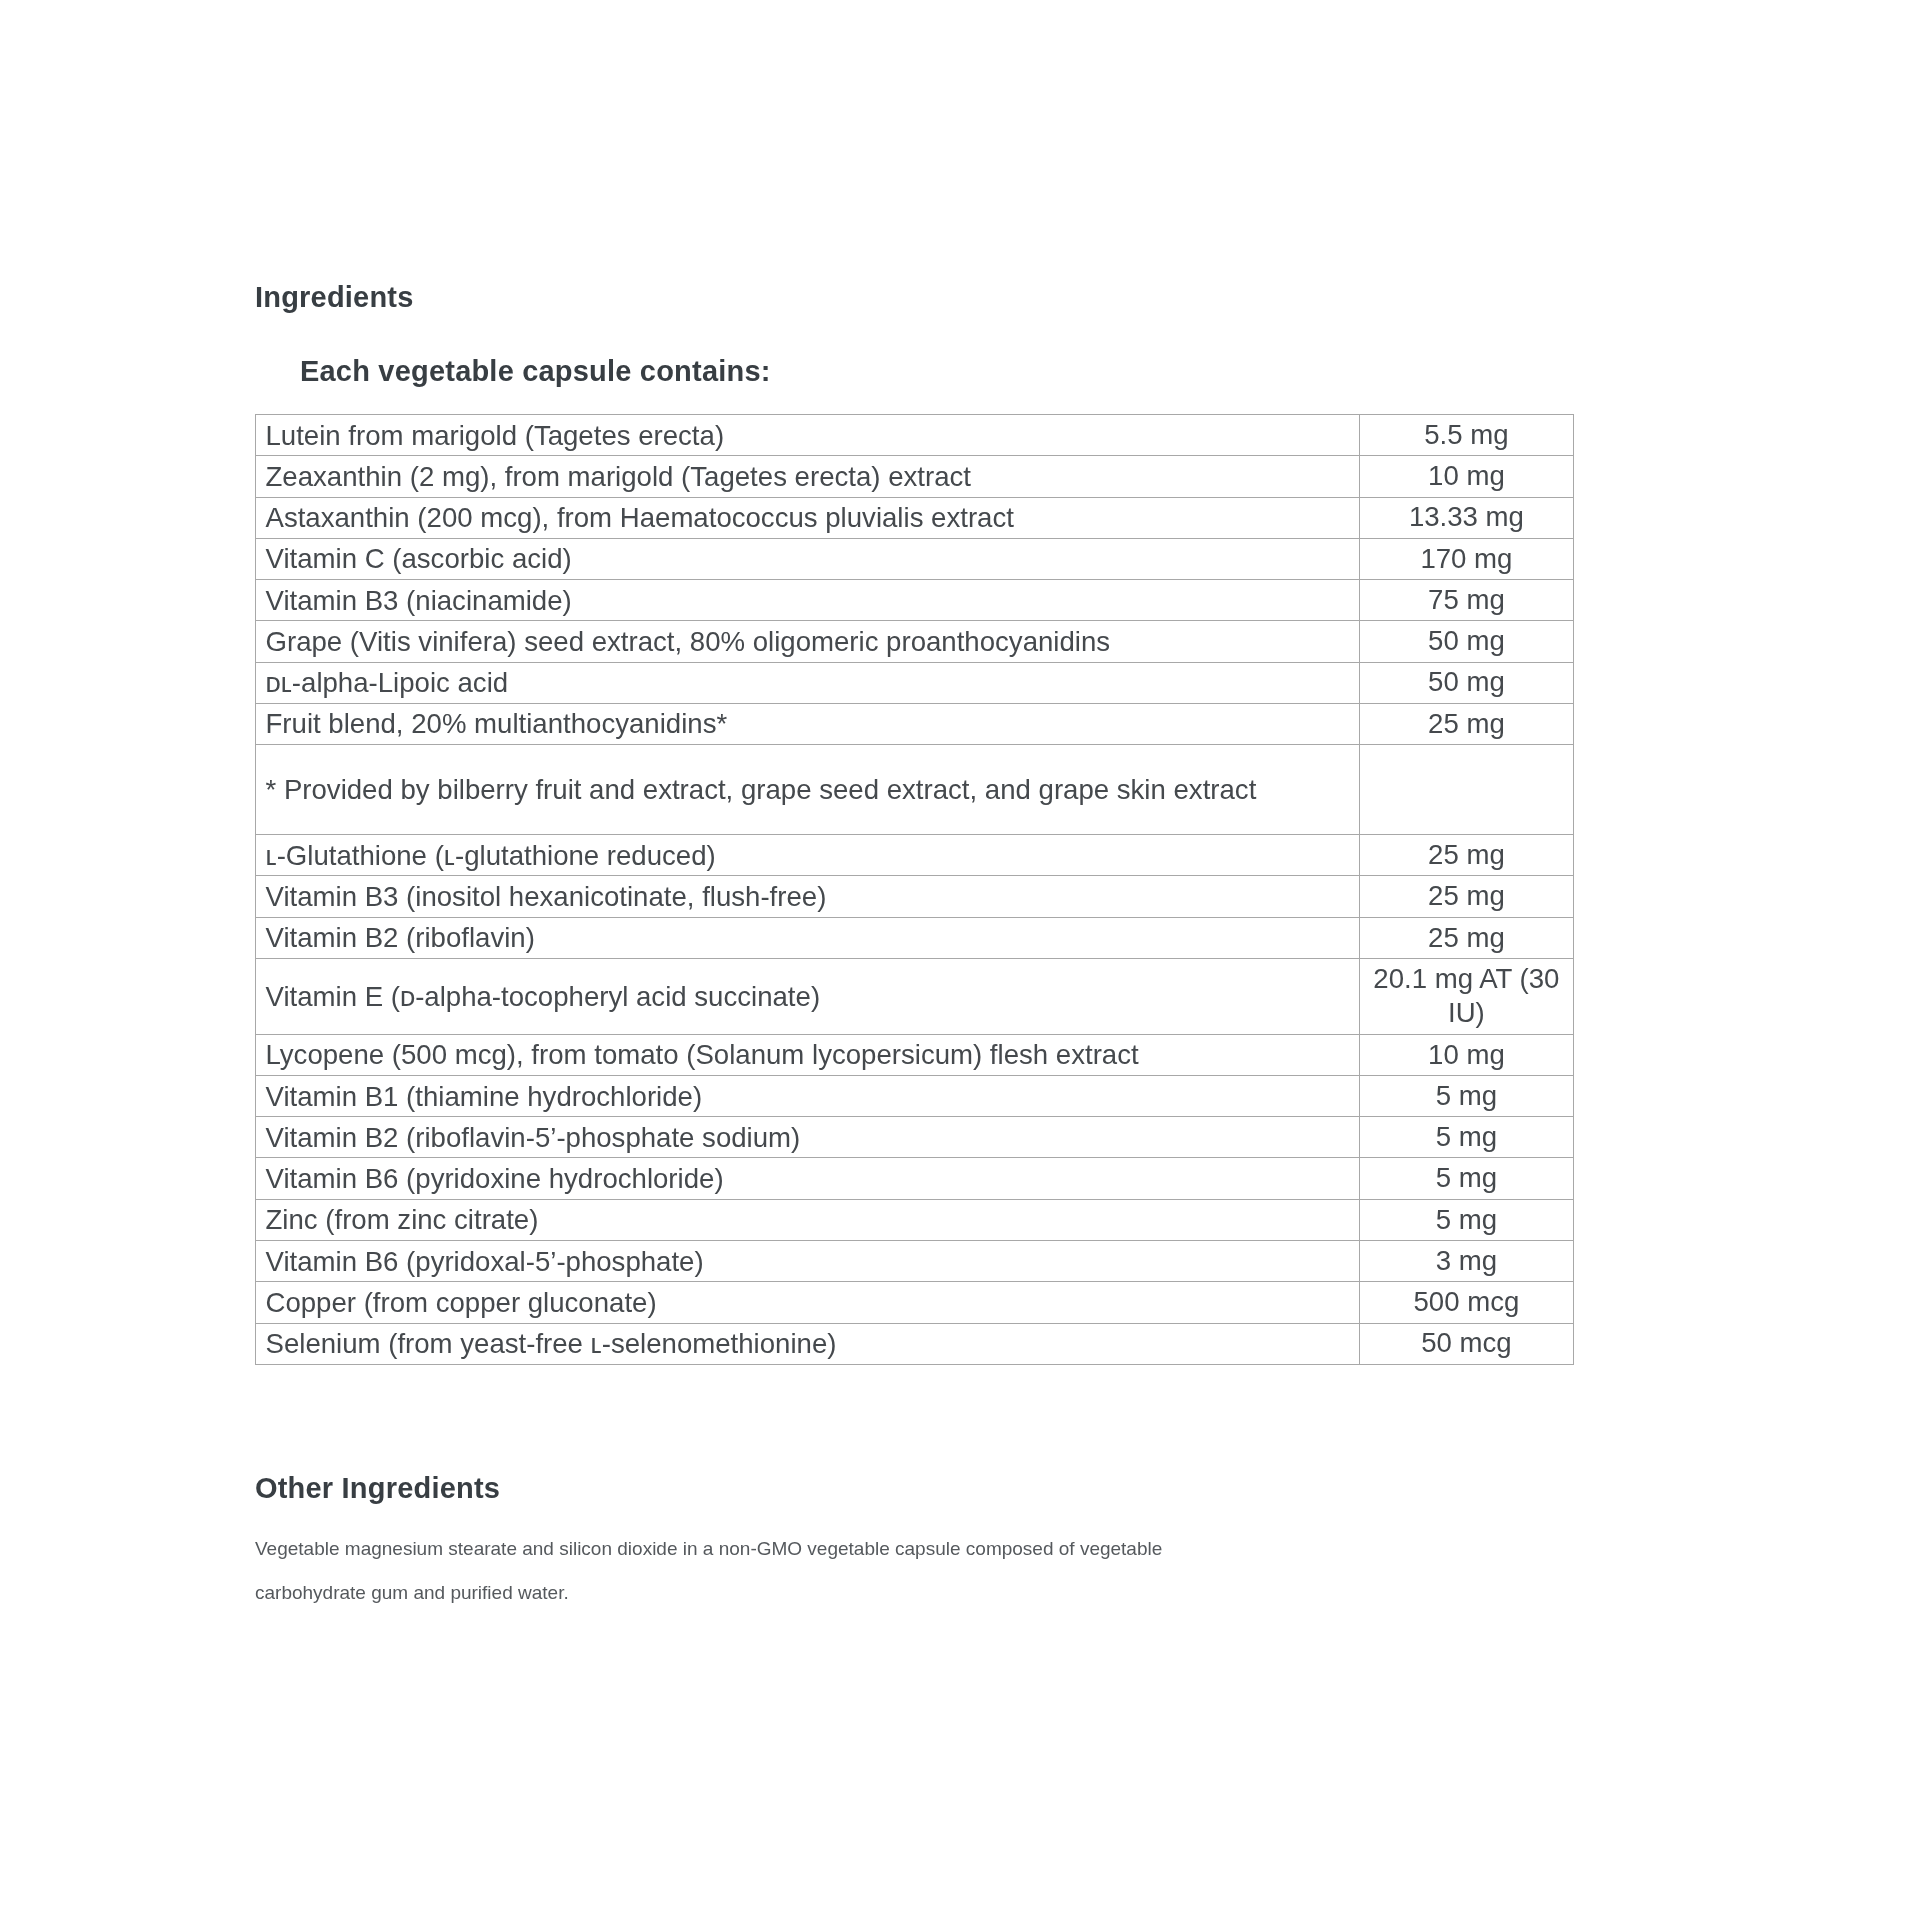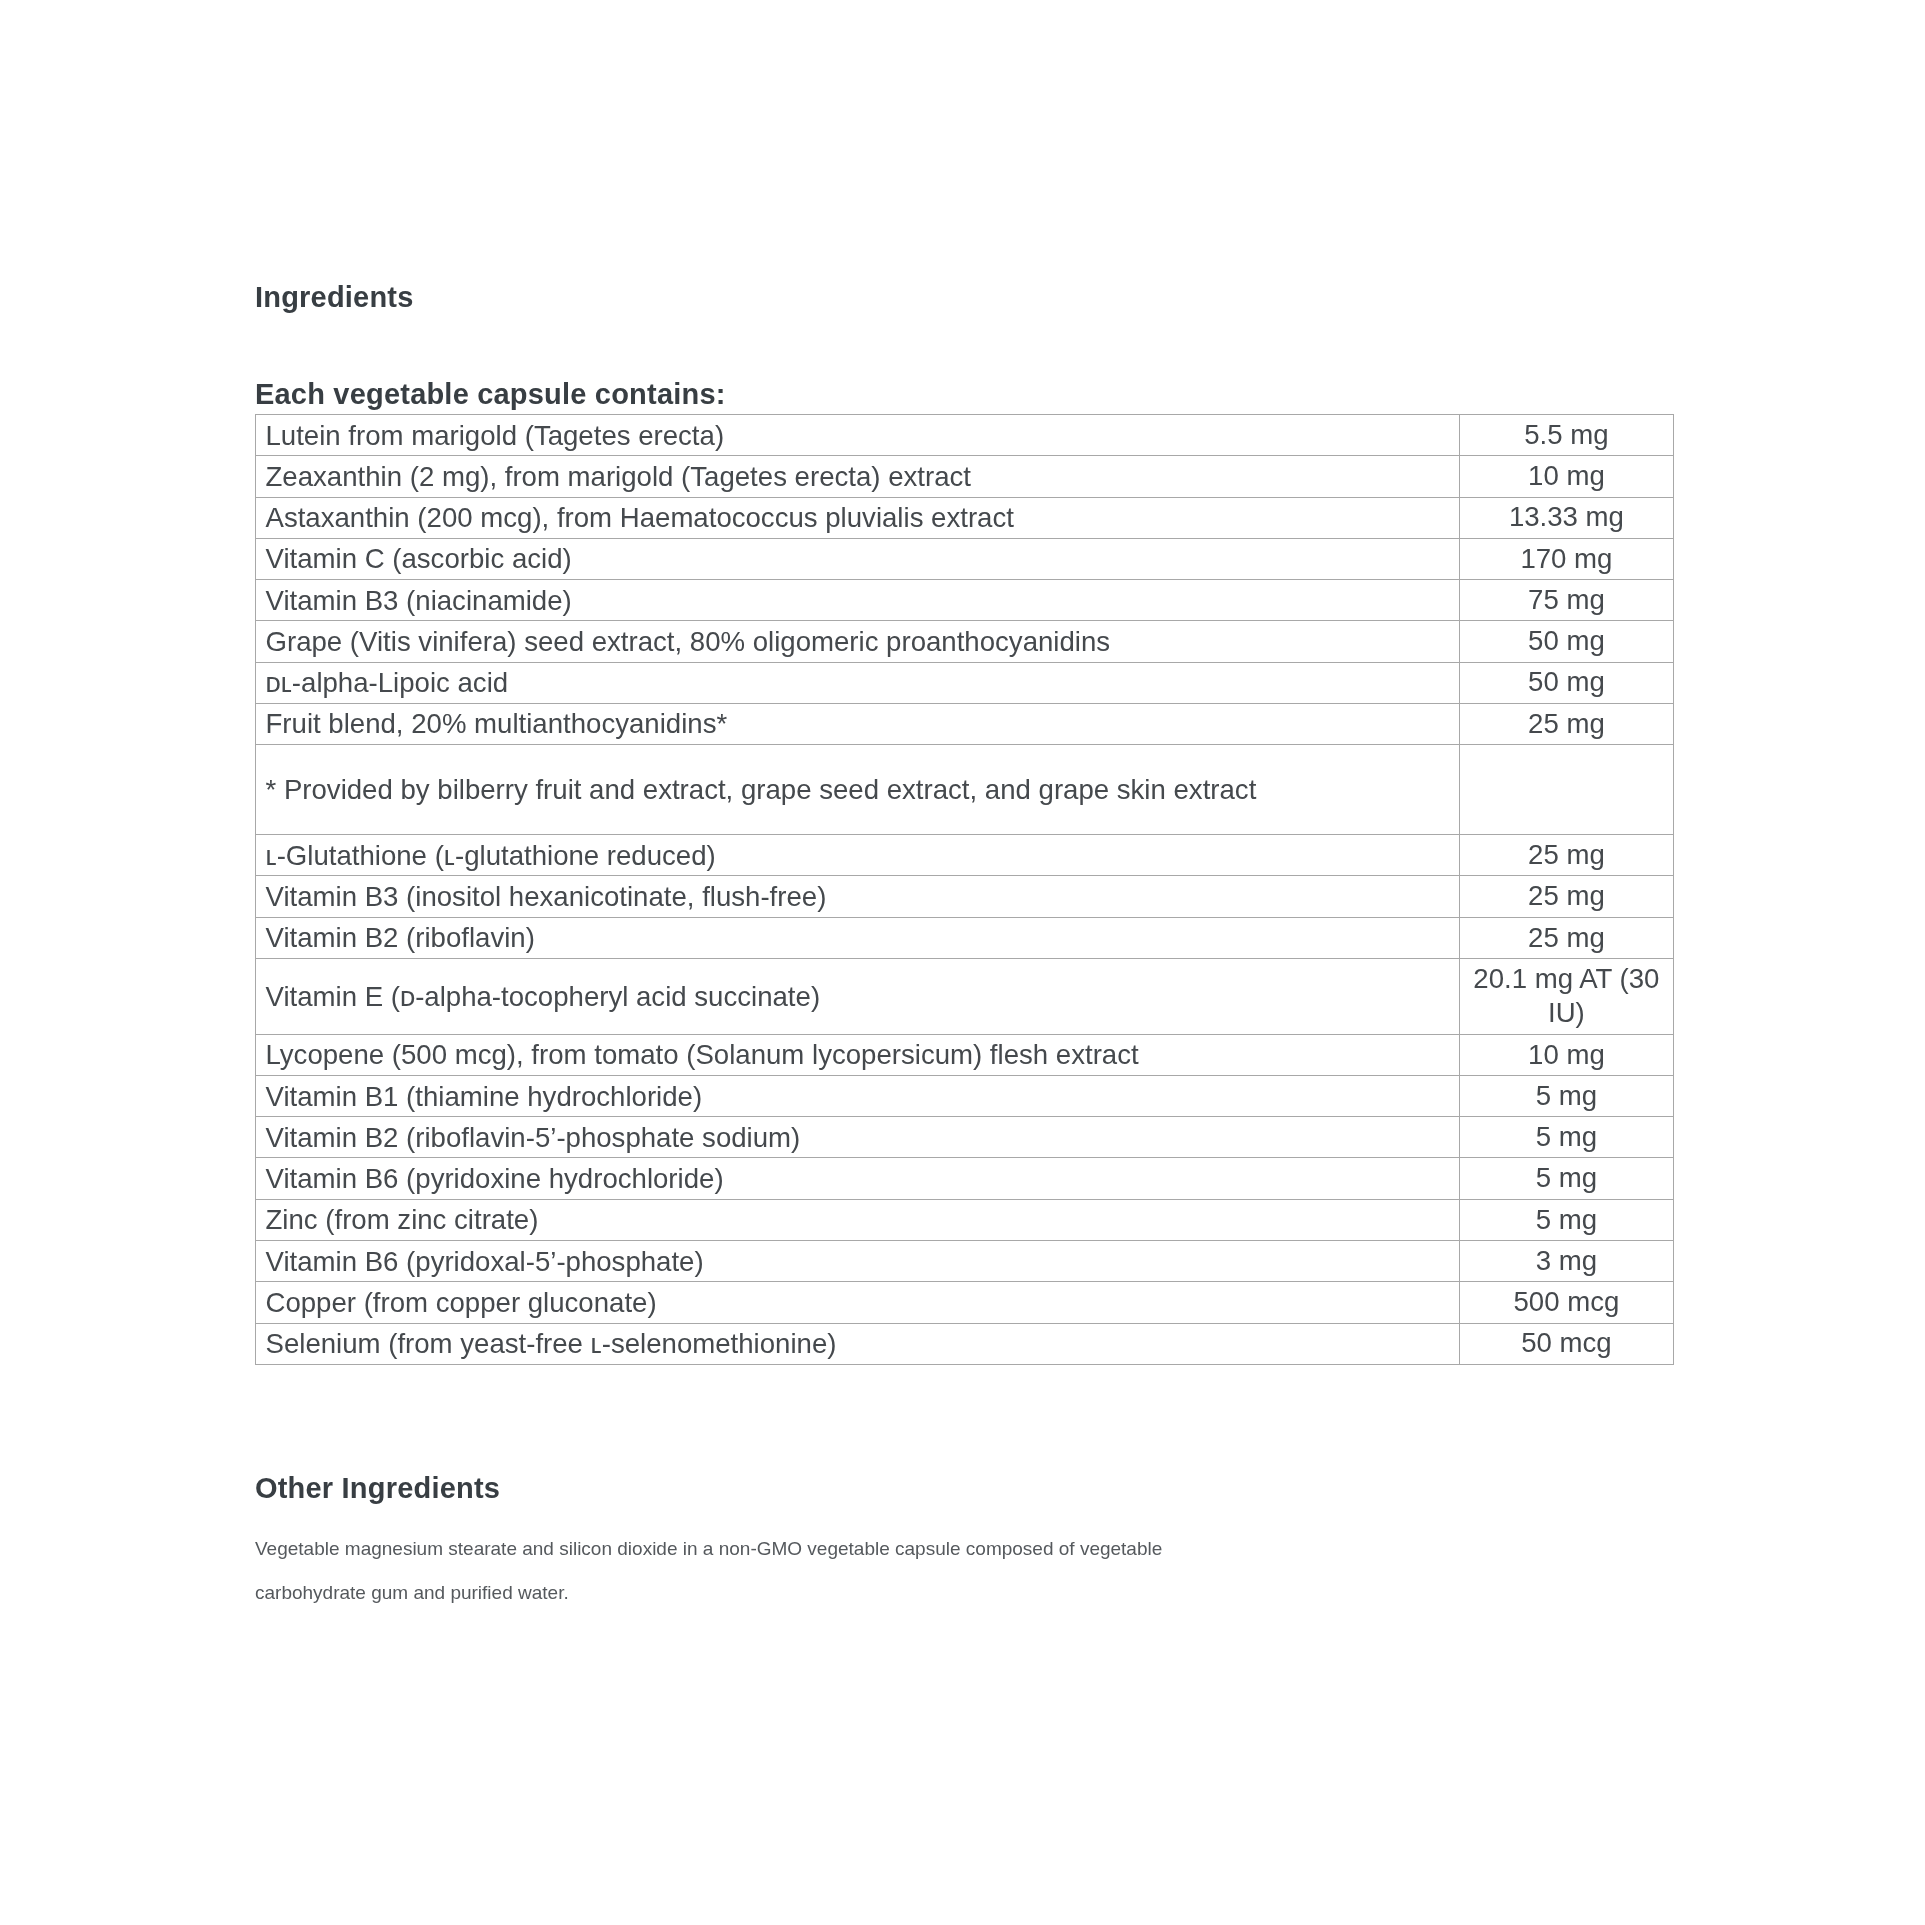--- a/index.html
+++ b/index.html
@@ -17,28 +17,28 @@
   }
   .sec-title {
     position: absolute;
     left: 255px;
     font-size: 29px;
     font-weight: 700;
     color: #383e43;
     letter-spacing: 0.2px;
   }
   #ingredients-title { top: 281px; }
-  #subtitle          { top: 378px; }
+  #subtitle          { top: 355px; margin-left: 45px; }
   #other-title       { top: 1472px; }
 
   table.ingredients {
     position: absolute;
     left: 255px;
     top: 414px;
-    width: 1419px;
+    width: 1319px;
     border-collapse: collapse;
     table-layout: fixed;
     font-size: 27.6px;
     color: #45494d;
   }
   table.ingredients td {
     border: 1.9px solid #a8a8a8;
     vertical-align: middle;
     background: #ffffff;
   }

